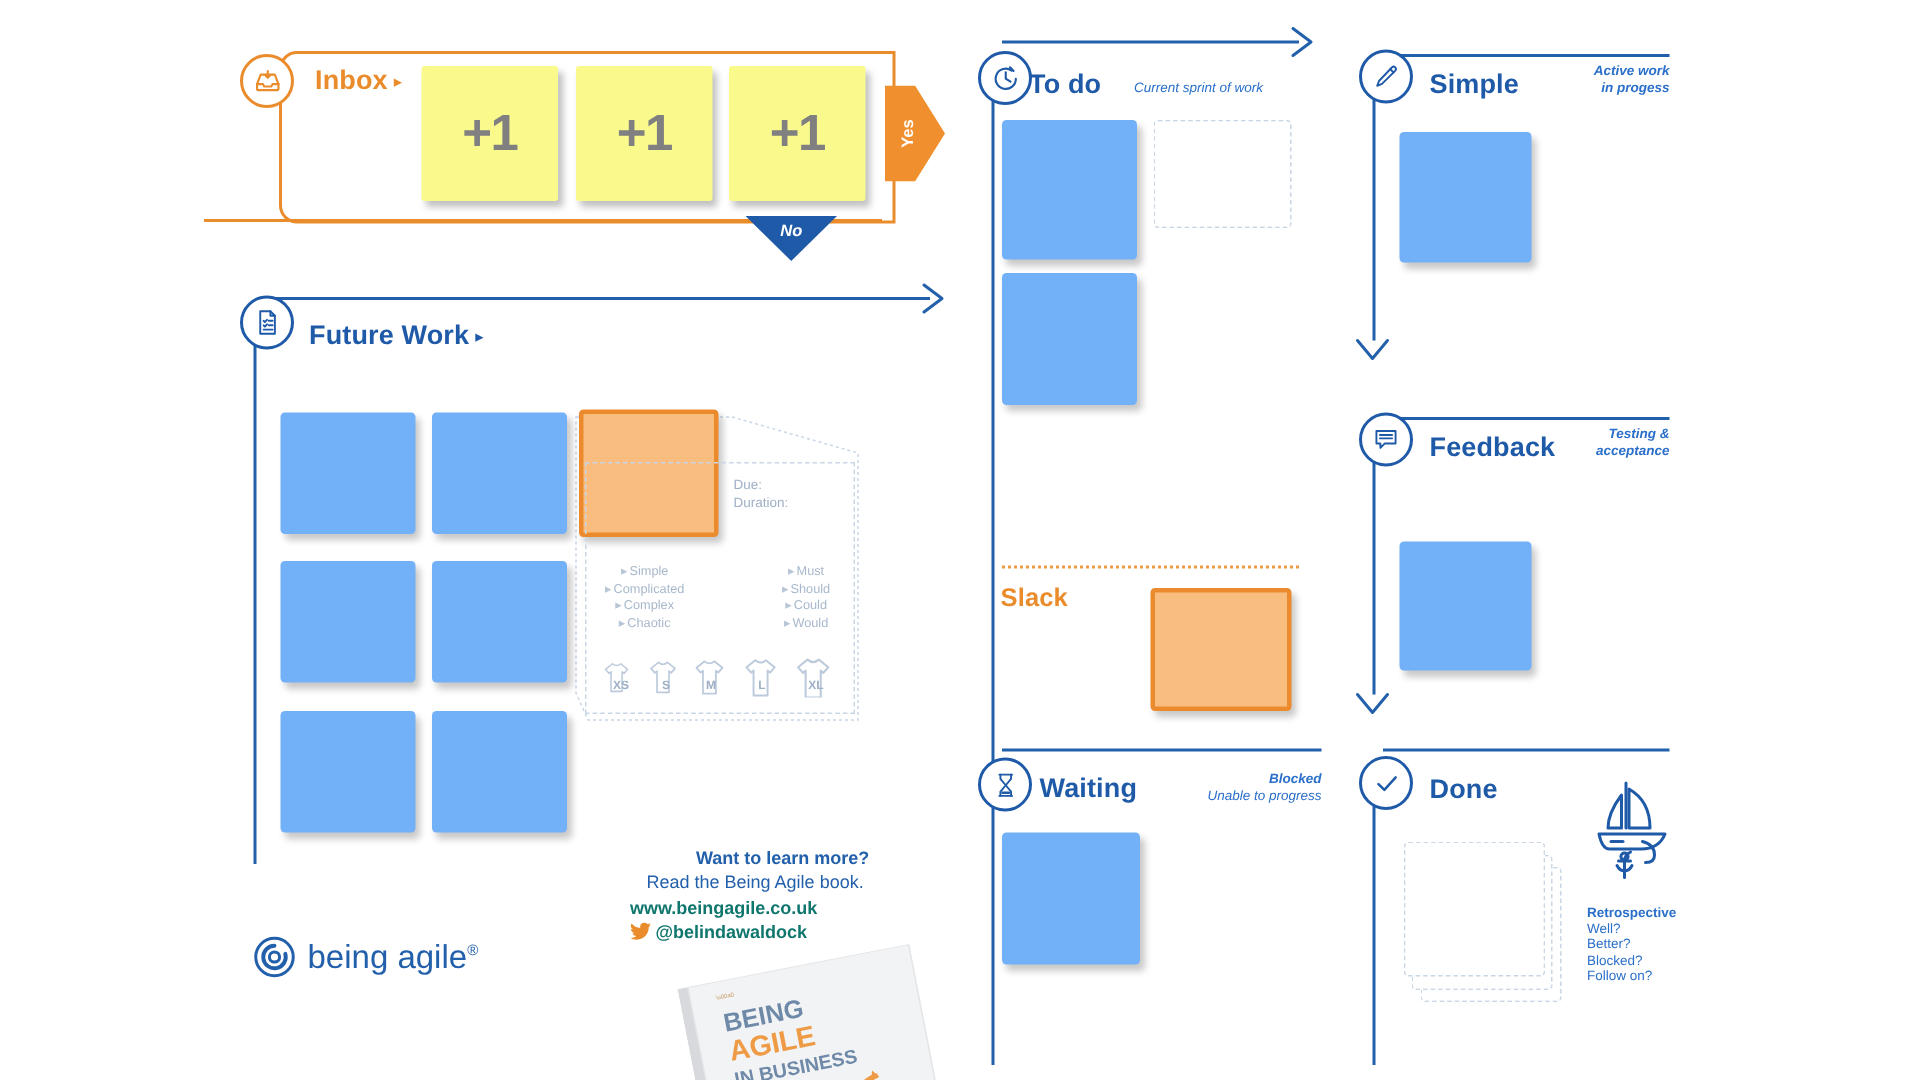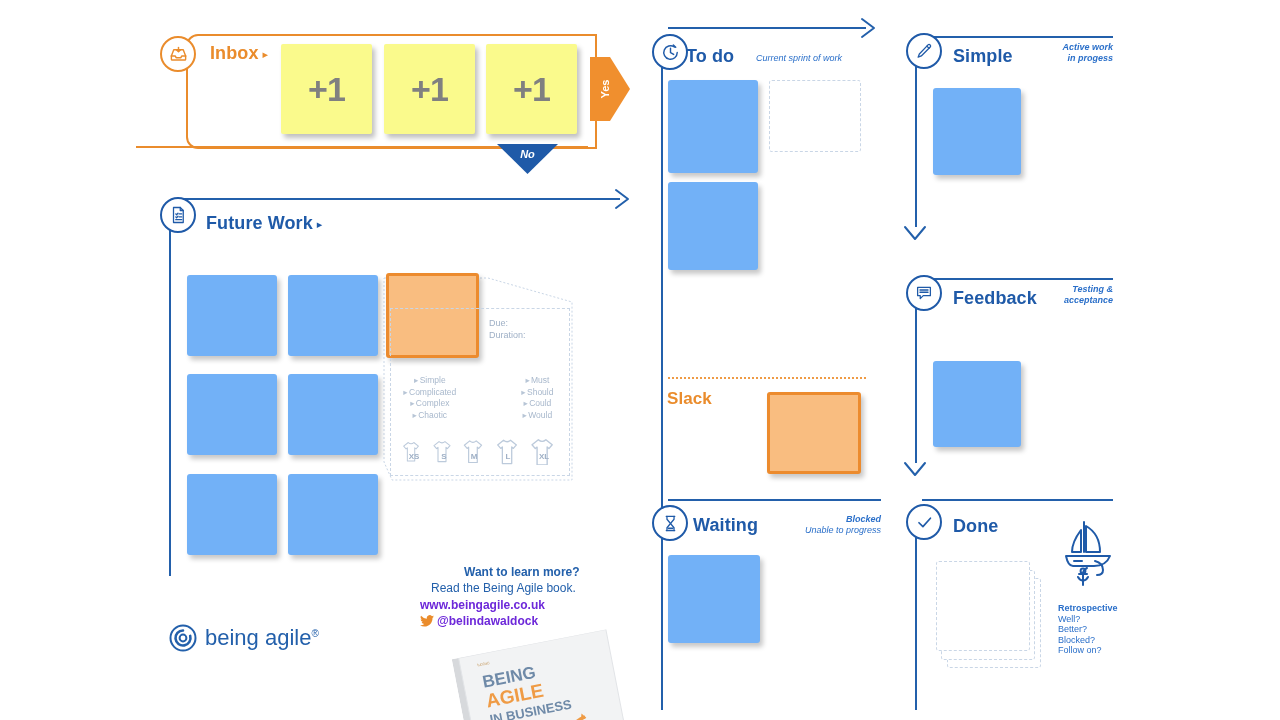--- a/index.html
+++ b/index.html
@@ -127,21 +127,21 @@
     position:absolute;font-size:34px;color:#2360ab;font-weight:normal;
     letter-spacing:-.3px;white-space:nowrap;
   }
   #brand-logo-text{
     position:absolute;font-size:22px;color:#2360ab;white-space:nowrap;
   }
   #brand-logo-text sup{font-size:10px;vertical-align:super;}
   .promo{position:absolute;white-space:nowrap;}
   .promo.b{font-size:12px;font-weight:bold;color:#2360ab;}
   .promo.r{font-size:12px;color:#2360ab;}
-  .promo.o{font-size:12px;font-weight:bold;color:#6d28d9;}
+  .promo.o{font-size:12px;font-weight:bold;color:#0f766e;}
 
   
   #book{position:absolute;transform:rotate(-11deg);}
 
   
   #retro{position:absolute;font-size:9px;line-height:10.6px;color:#2a6fc9;}
   #retro .hd{font-weight:bold;}
 </style>
 </head>
 <body>

